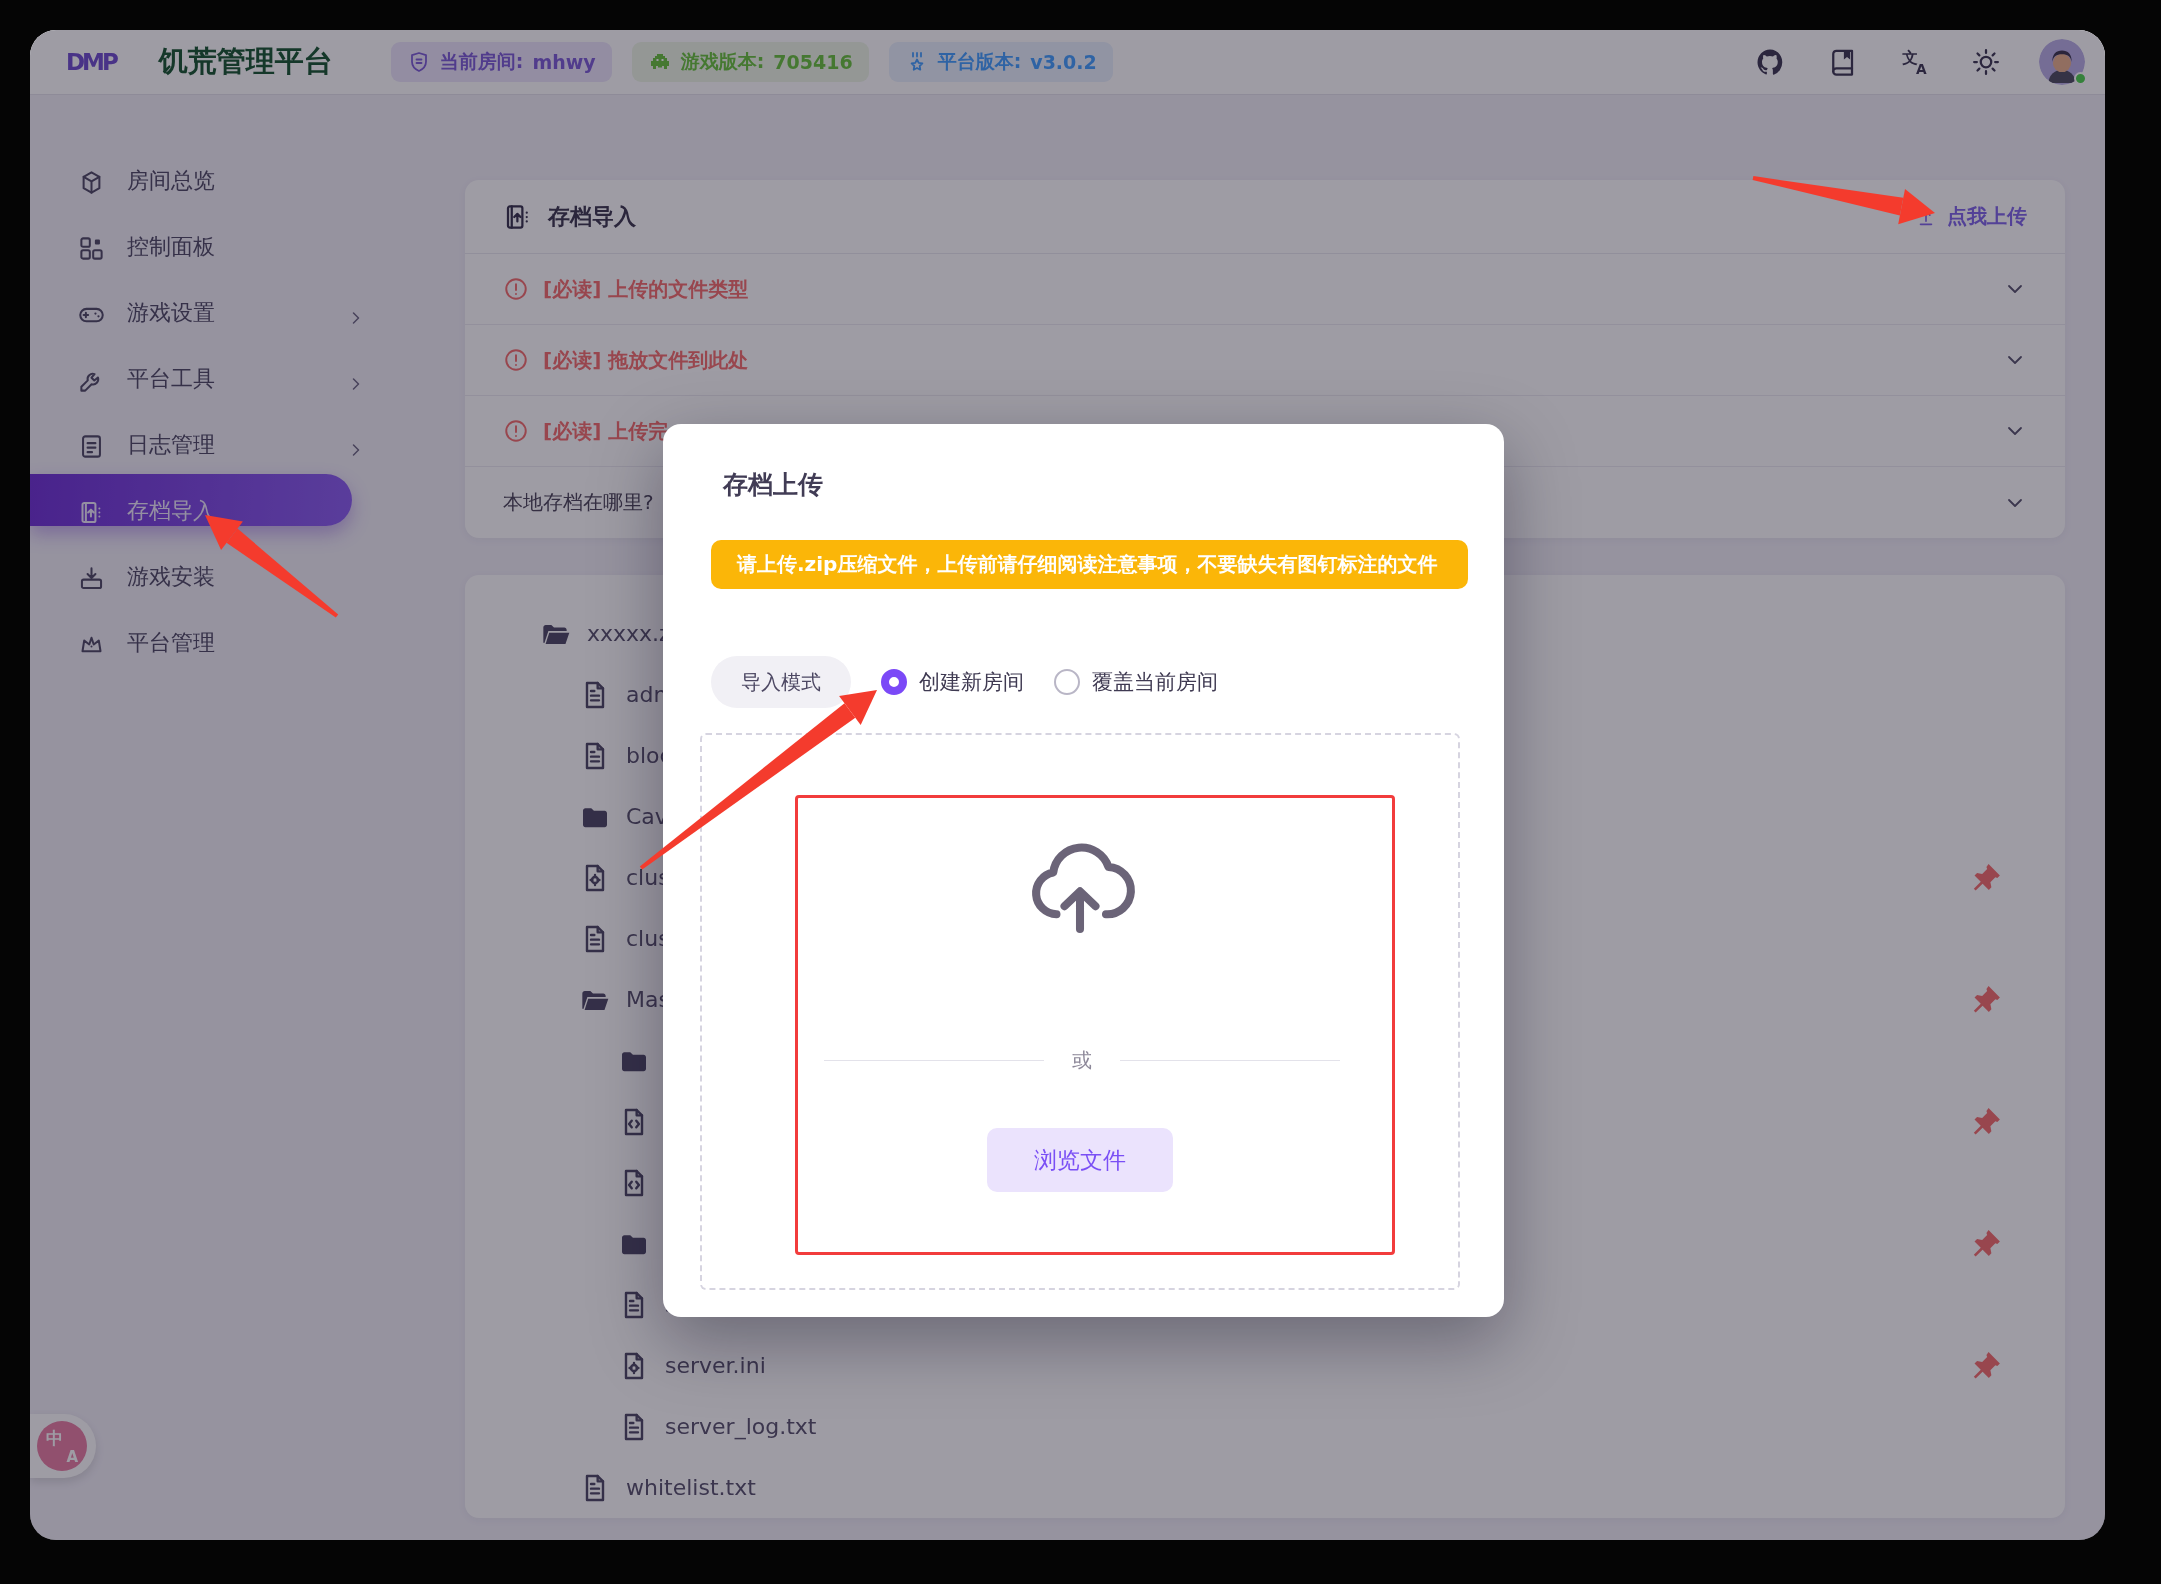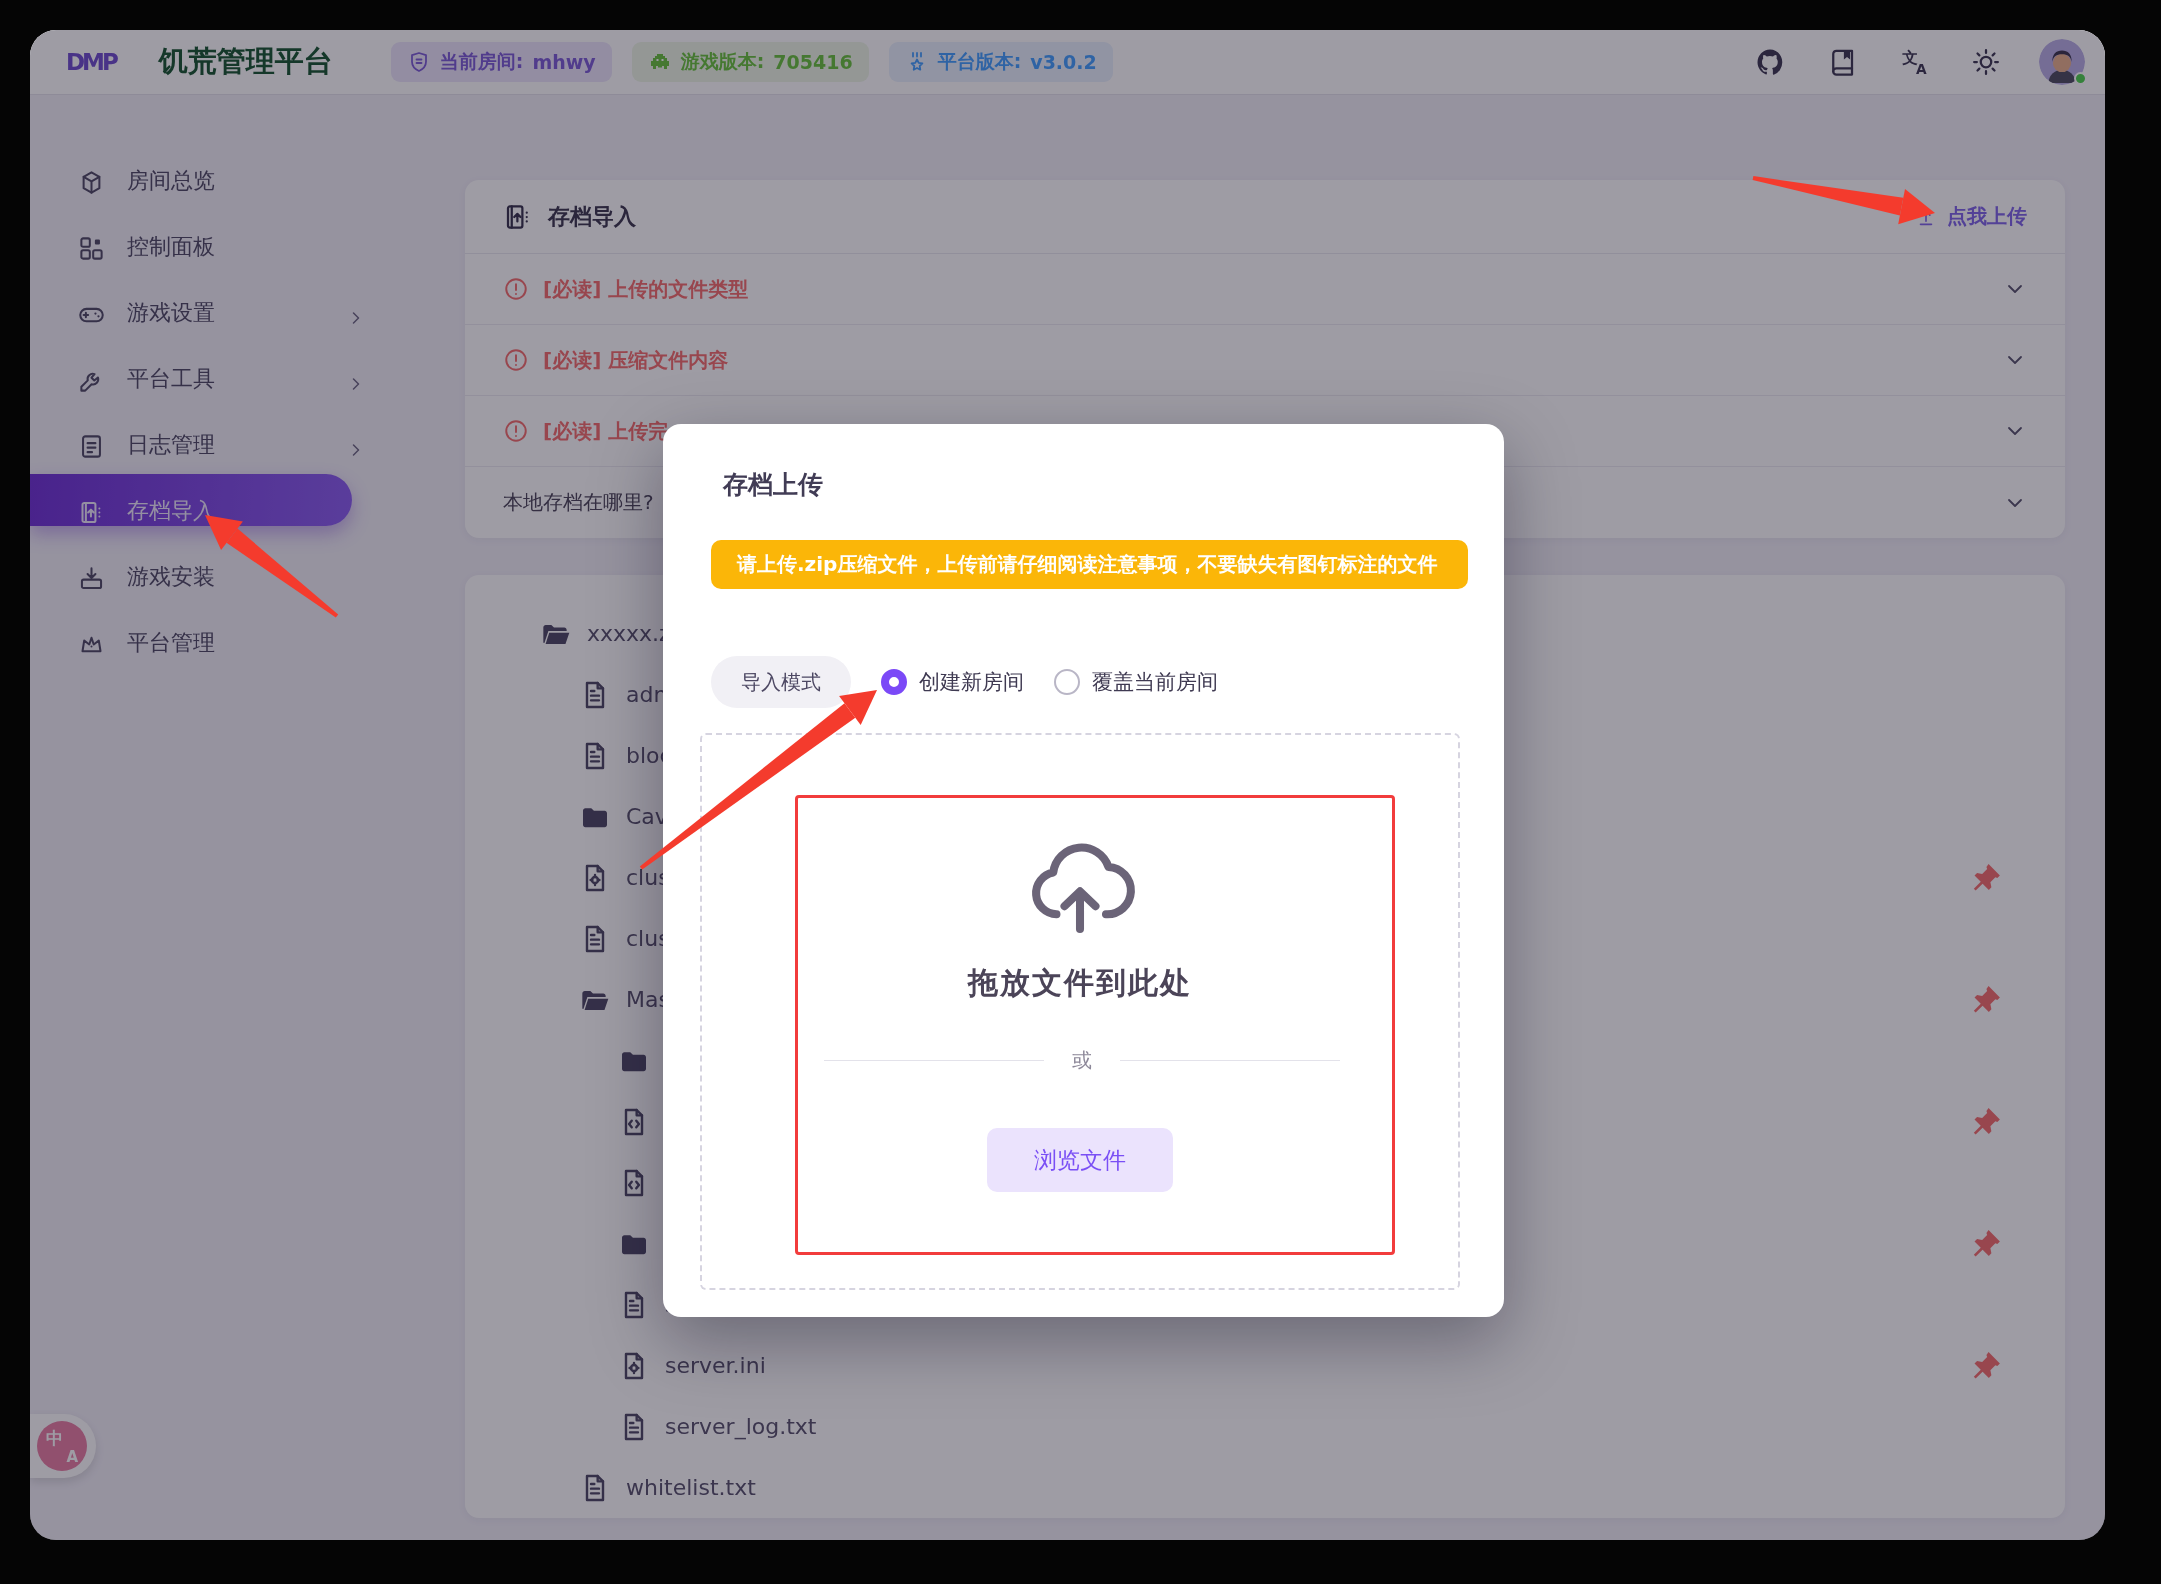--- a/index.html
+++ b/index.html
@@ -274,21 +274,21 @@
      <span class="acc-label danger">[必读] 上传的文件类型</span>
      <span class="acc-chev"><svg viewBox="0 0 24 24" fill="none" stroke="currentColor" stroke-width="1.8" stroke-linecap="round" stroke-linejoin="round" xmlns="http://www.w3.org/2000/svg">
               <path d="m6 9 6 6 6-6"></path>
             </svg></span>
    </div>
         <div class="acc-row">
      <span class="acc-alert"><svg viewBox="0 0 24 24" fill="none" stroke="currentColor" stroke-width="1.8" stroke-linecap="round" stroke-linejoin="round" xmlns="http://www.w3.org/2000/svg">
               <circle cx="12" cy="12" r="9"></circle>
               <path d="M12 7.5v5.5M12 16.6v.01"></path>
             </svg></span>
-     <span class="acc-label danger">[必读] 压缩文件内容</span>
+     <span class="acc-label danger">[必读] 拖放文件到此处</span>
      <span class="acc-chev"><svg viewBox="0 0 24 24" fill="none" stroke="currentColor" stroke-width="1.8" stroke-linecap="round" stroke-linejoin="round" xmlns="http://www.w3.org/2000/svg">
               <path d="m6 9 6 6 6-6"></path>
             </svg></span>
    </div>
         <div class="acc-row">
      <span class="acc-alert"><svg viewBox="0 0 24 24" fill="none" stroke="currentColor" stroke-width="1.8" stroke-linecap="round" stroke-linejoin="round" xmlns="http://www.w3.org/2000/svg">
               <circle cx="12" cy="12" r="9"></circle>
               <path d="M12 7.5v5.5M12 16.6v.01"></path>
             </svg></span>
      <span class="acc-label danger">[必读] 上传完</span>
@@ -475,21 +475,20 @@
      <span class="opt-label">覆盖当前房间</span>
    </span>
       </div>
   </div>
   <div class="dropzone">
     <div class="redrect"></div>
     <div class="cloud"><svg viewBox="0 0 96 84" fill="none" stroke="currentColor" stroke-width="1.8" stroke-linecap="round" stroke-linejoin="round" xmlns="http://www.w3.org/2000/svg">
           <path d="M29 64a17 17 0 0 1-2.6-33.7 23 23 0 0 1 44.6-4.5A15.5 15.5 0 0 1 69 64" stroke-width="6.5"></path>
           <path d="M48 76V46M35.5 57.5 48 45.5 60.5 57.5" stroke-width="6.5"></path>
         </svg></div>
-    <div class="drop-text">拖放文件到此处</div>
     <div class="or-row">
       <span class="line"></span>
       <span class="or">或</span>
       <span class="line"></span>
     </div>
     <button class="browse">浏览文件</button>
   </div>
 </div>
 
 <svg class="arrows" xmlns="http://www.w3.org/2000/svg">

